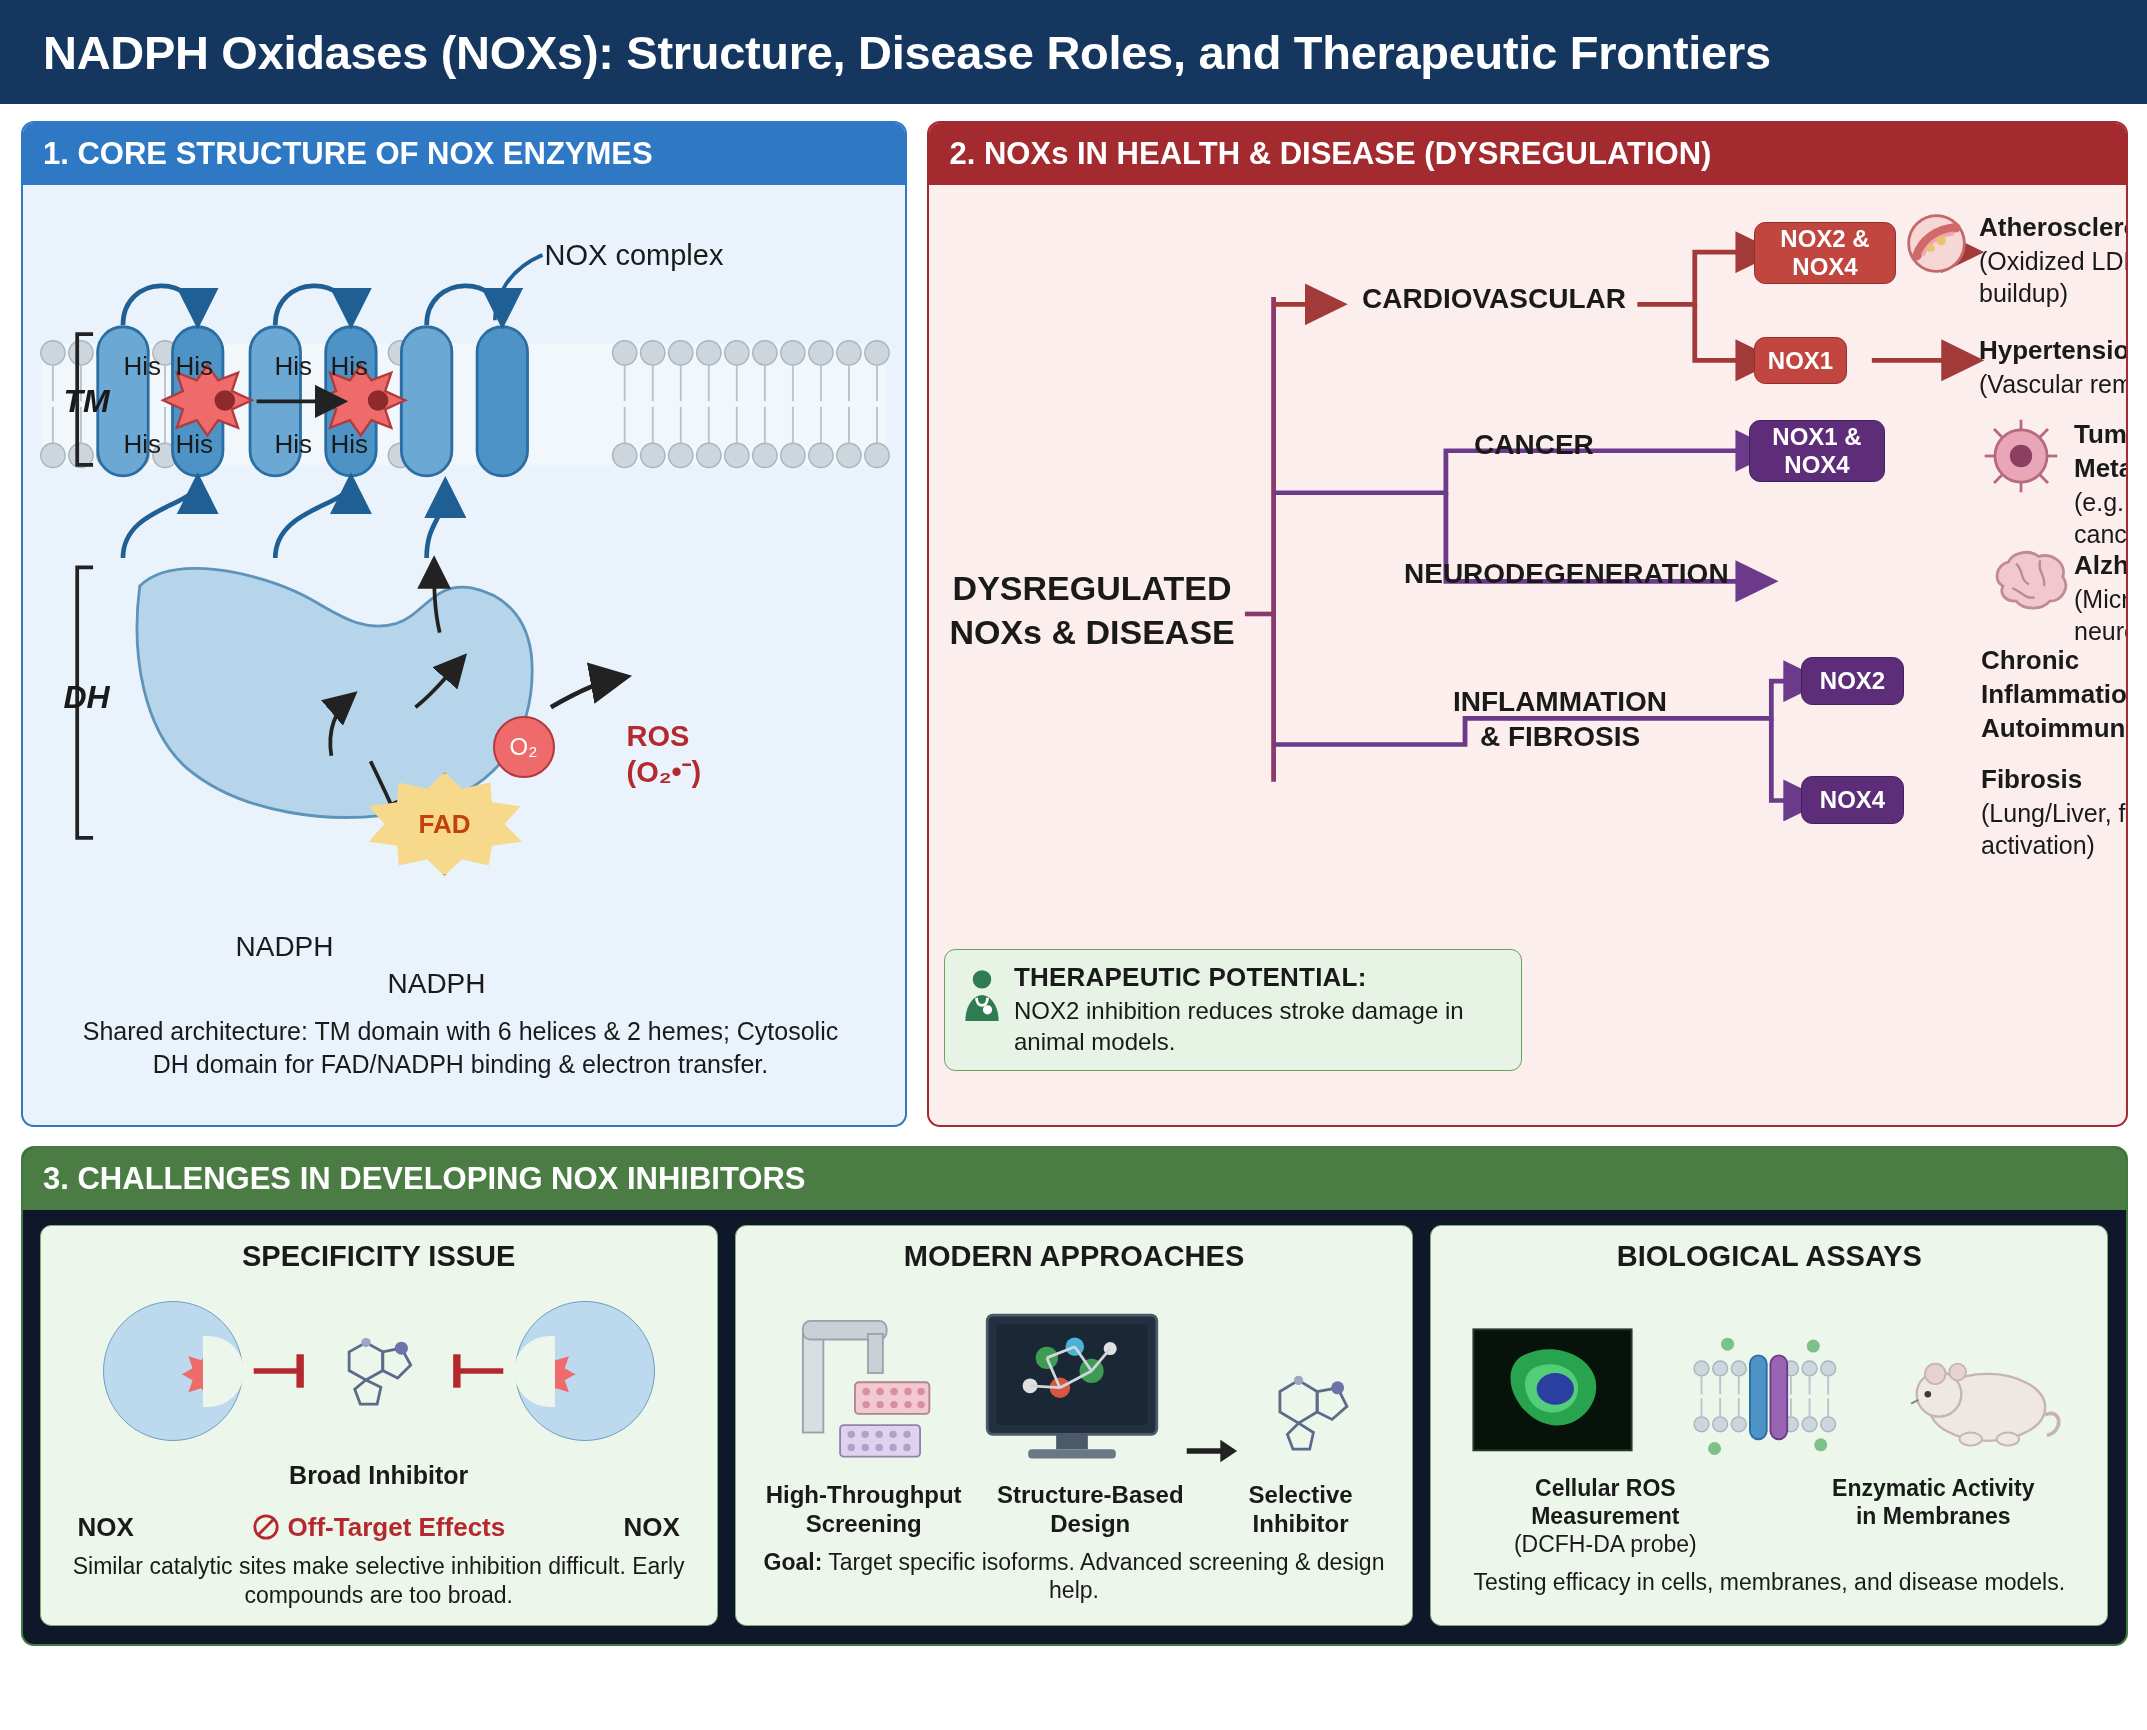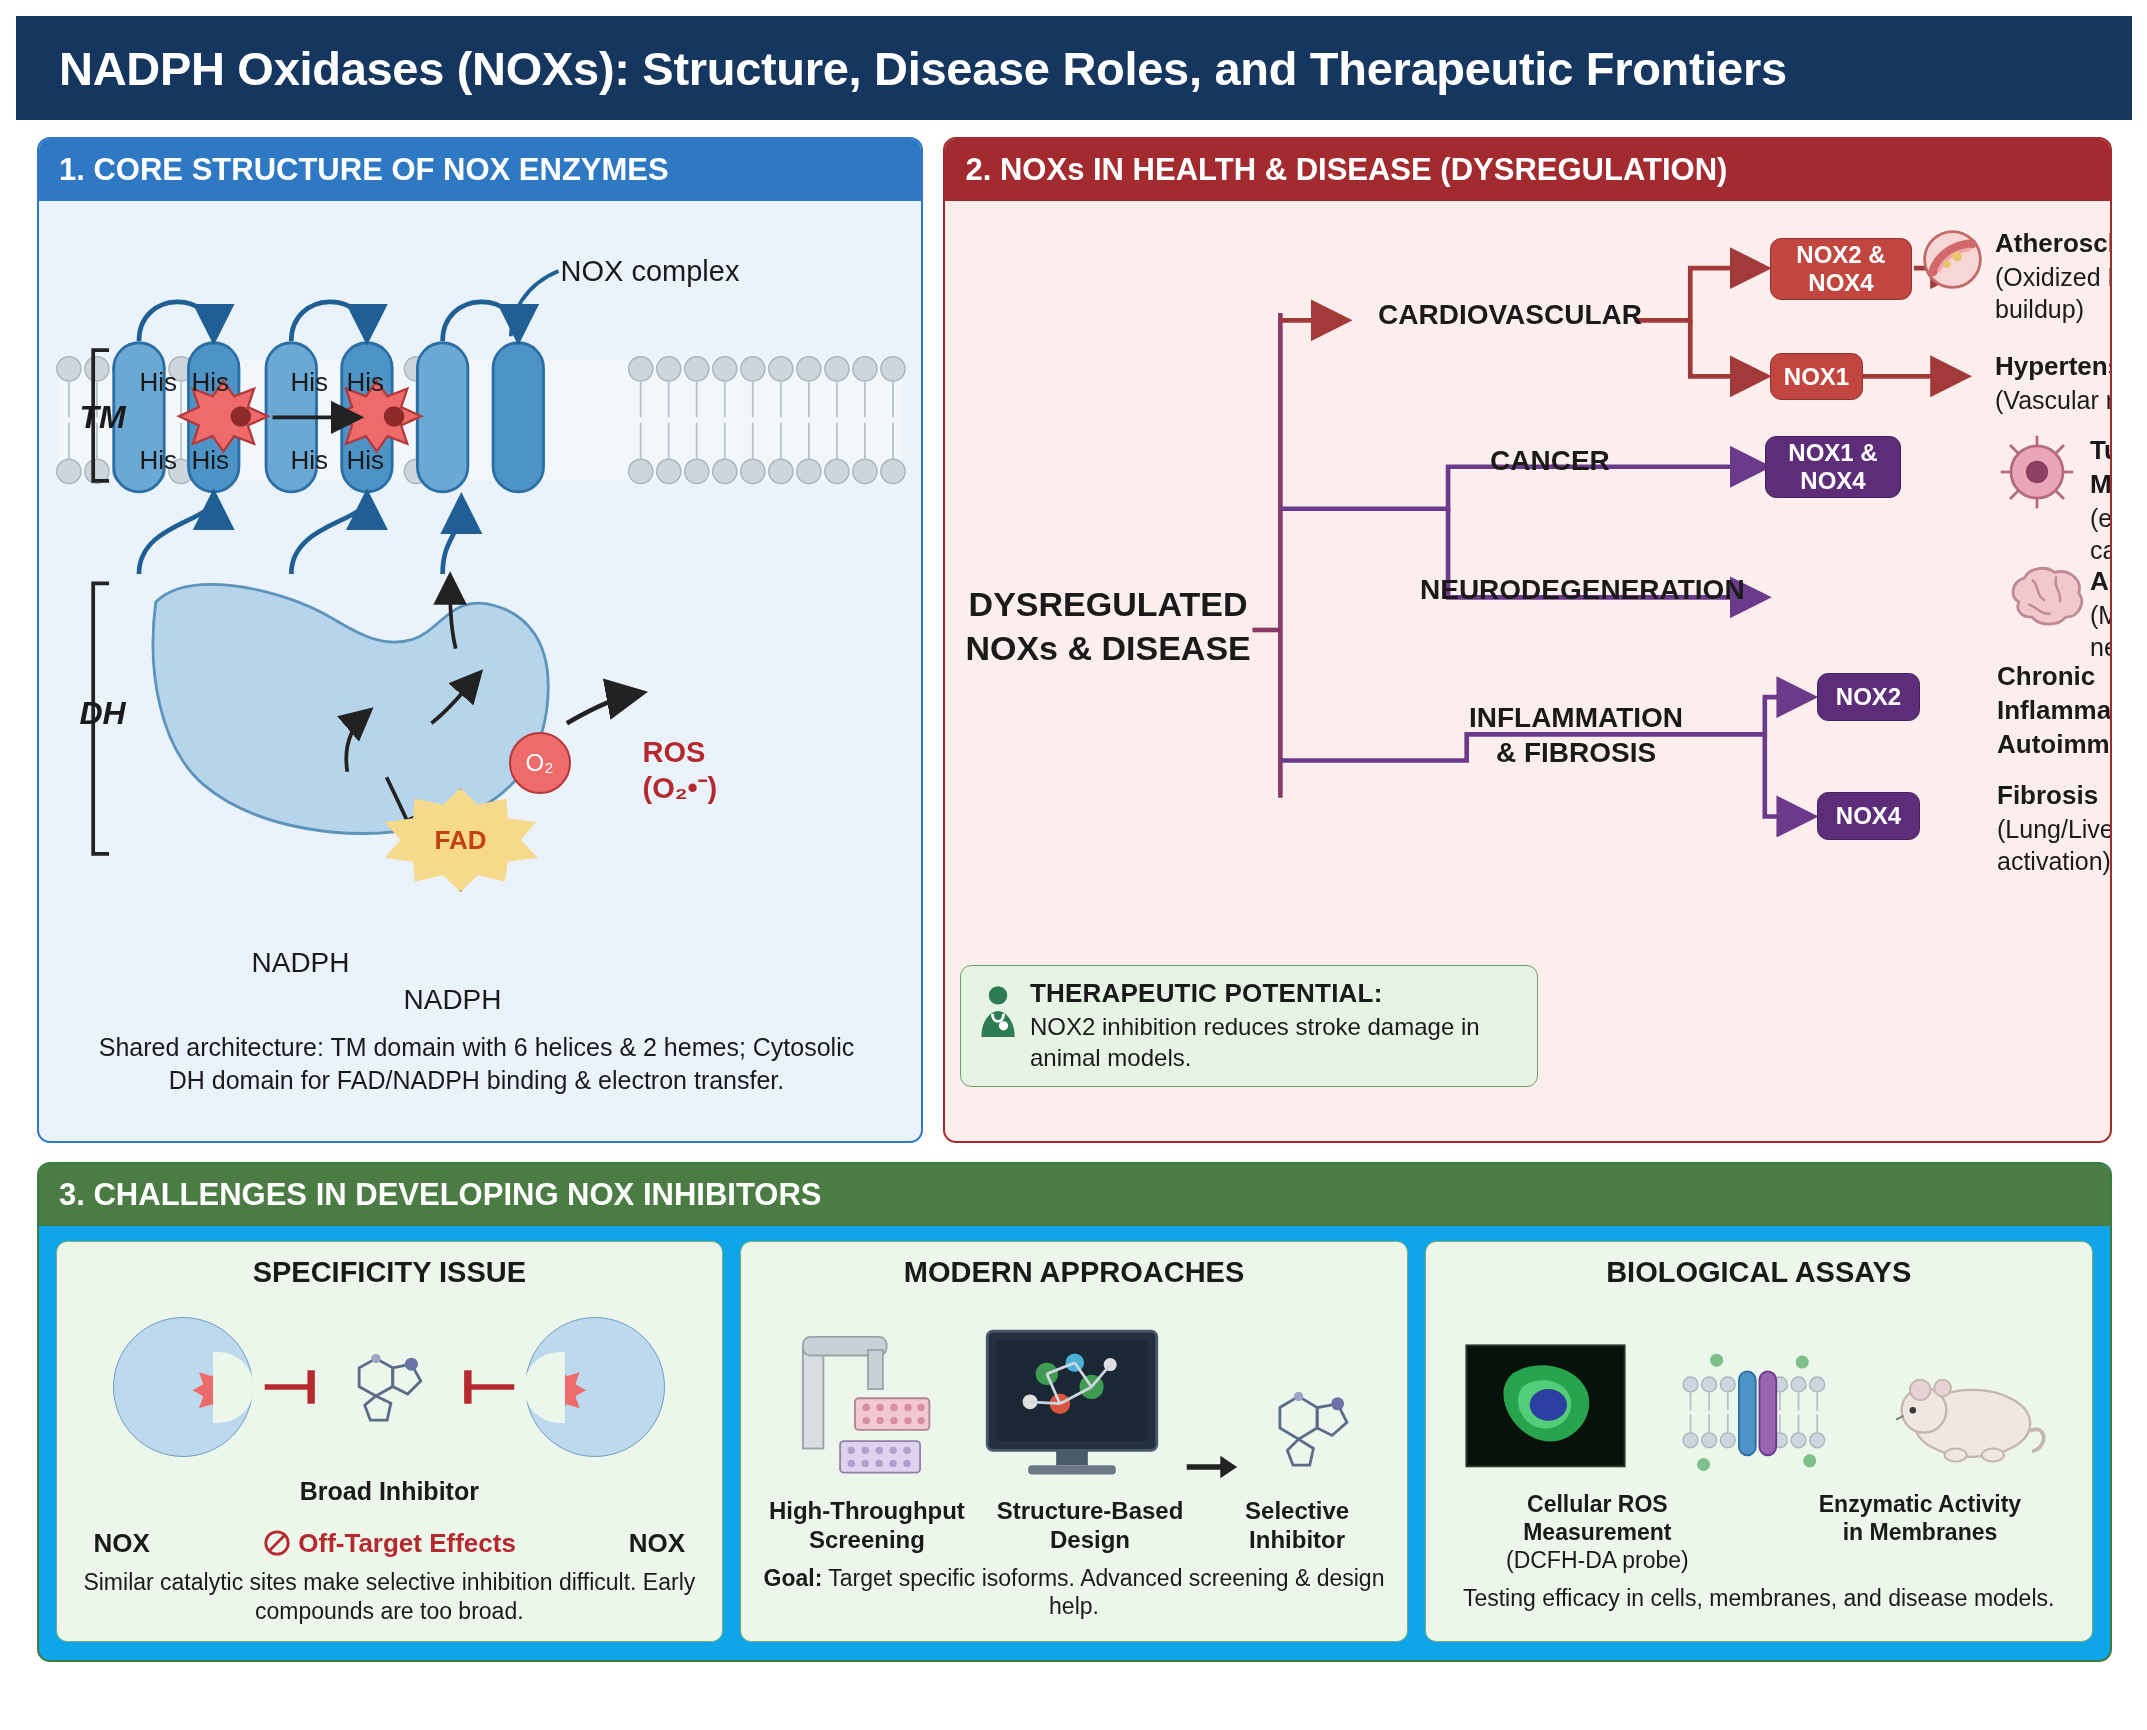--- a/index.html
+++ b/index.html
@@ -4,21 +4,21 @@
 <style>
   * { box-sizing: border-box; }
   html, body { margin:0; padding:0; }
   body {
     width: 2148px; height: 1730px;
     background: #ffffff;
     font-family: "Liberation Sans", sans-serif;
     color: #1a1a1a;
     overflow: hidden;
   }
-  .page { position: relative; width: 2148px; height: 1428px; padding: 16px; }
+  .page { position: relative; width: 2148px; height: 1428px; padding: 0; }
 
   
   .header {
     background: #15365f;
     height: 104px;
     display: flex; align-items: center;
     padding-left: 43px;
   }
   .header h1 {
     margin: 0;
@@ -52,21 +52,21 @@
     flex: 1;
     background: #fdeeee;
     border-color: #a32a2f;
   }
   .panel2 .panel-title { background: #a32a2f; }
   .panel2-body { position: relative; height: 940px; }
 
   
   .panel3 {
     margin-top: 18.6px;
-    background: #0ea5e9;
+    background: #0f172a;
     border-color: #3f7a3f;
     border-radius: 13px;
     border-width: 2.8px; border-style: solid;
     overflow: hidden;
   }
   .panel3 .panel-title { background: #4a7c43; }
   .panel3-body { display: flex; gap: 17px; padding: 15px 17px 18.6px 17px; }
   .card {
     flex: 1;
     background: #edf6eb;

